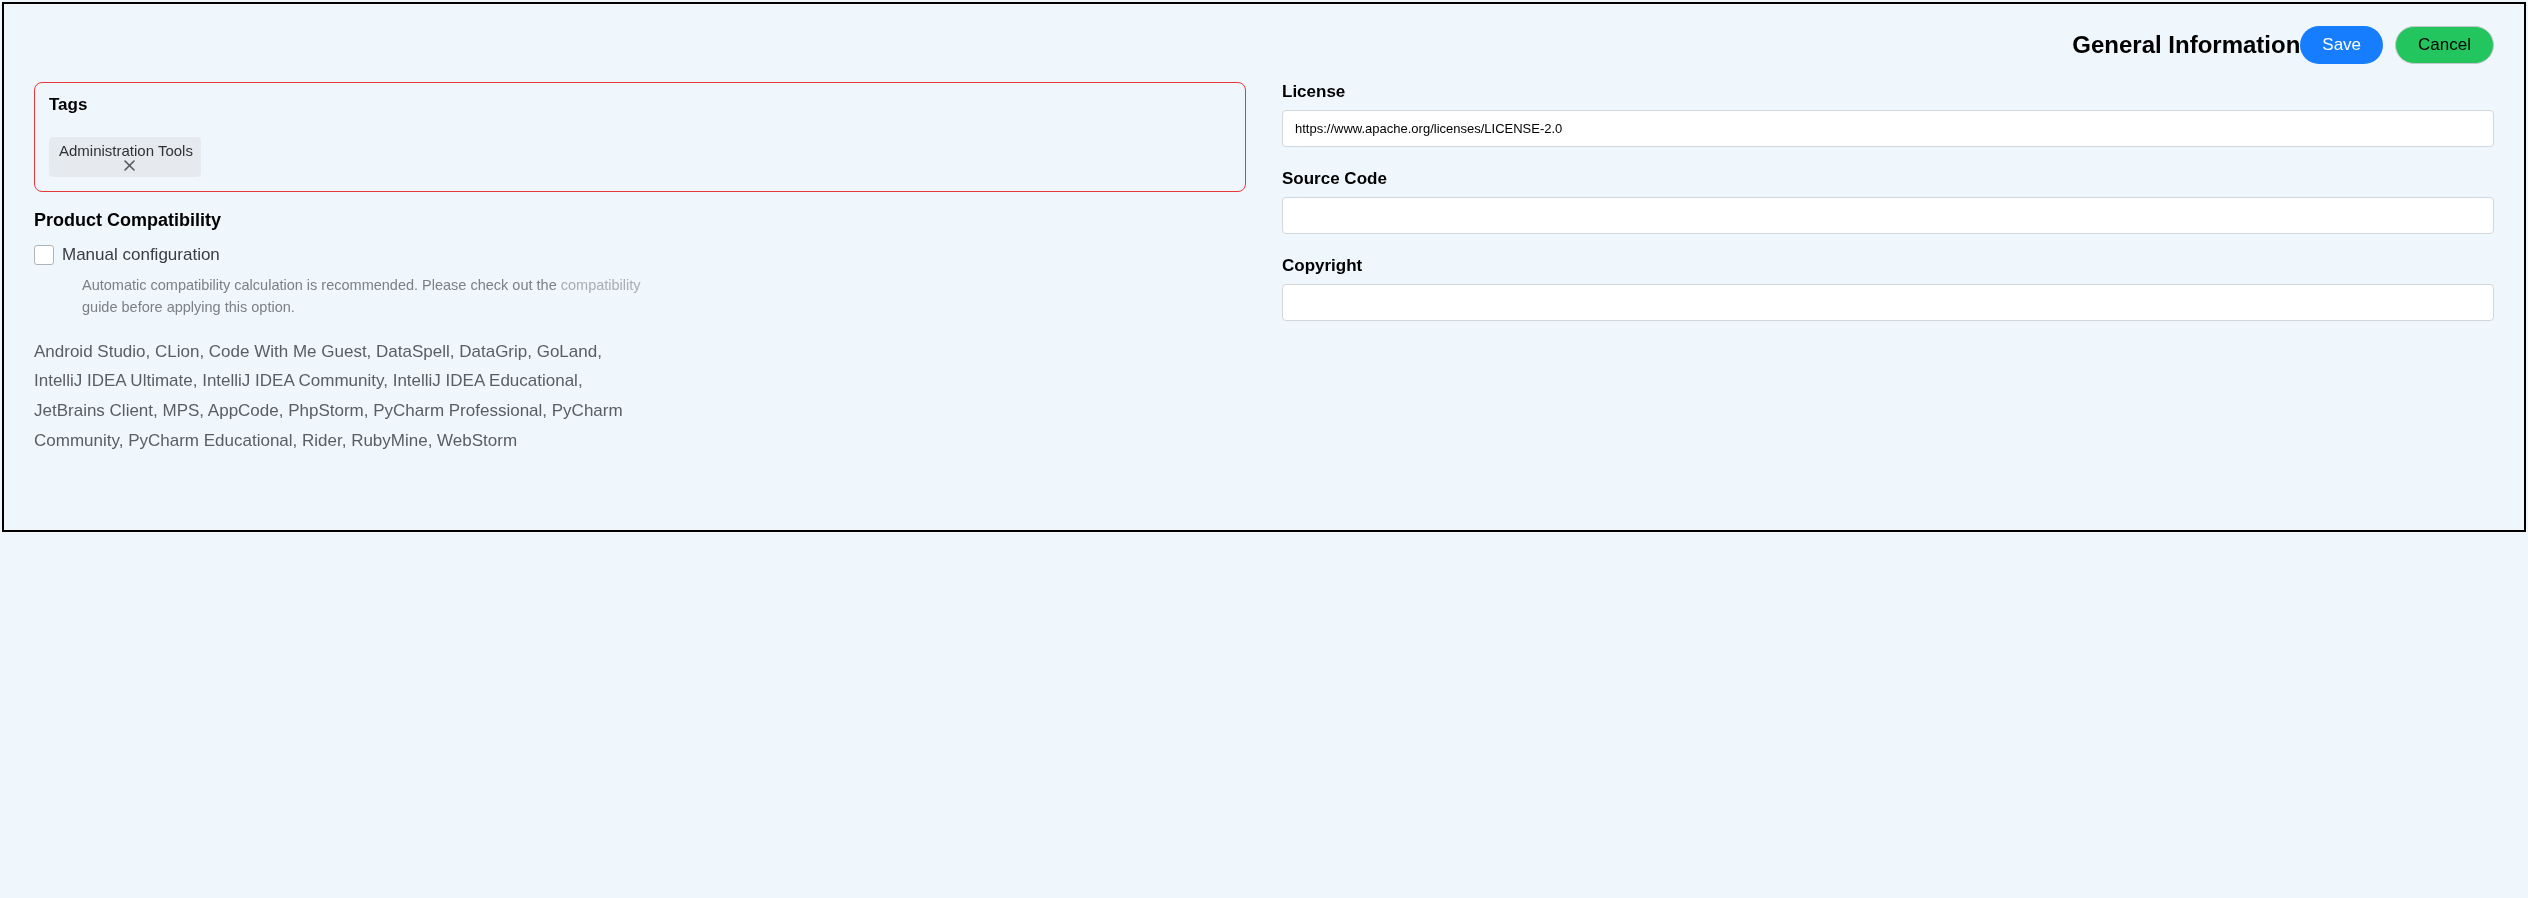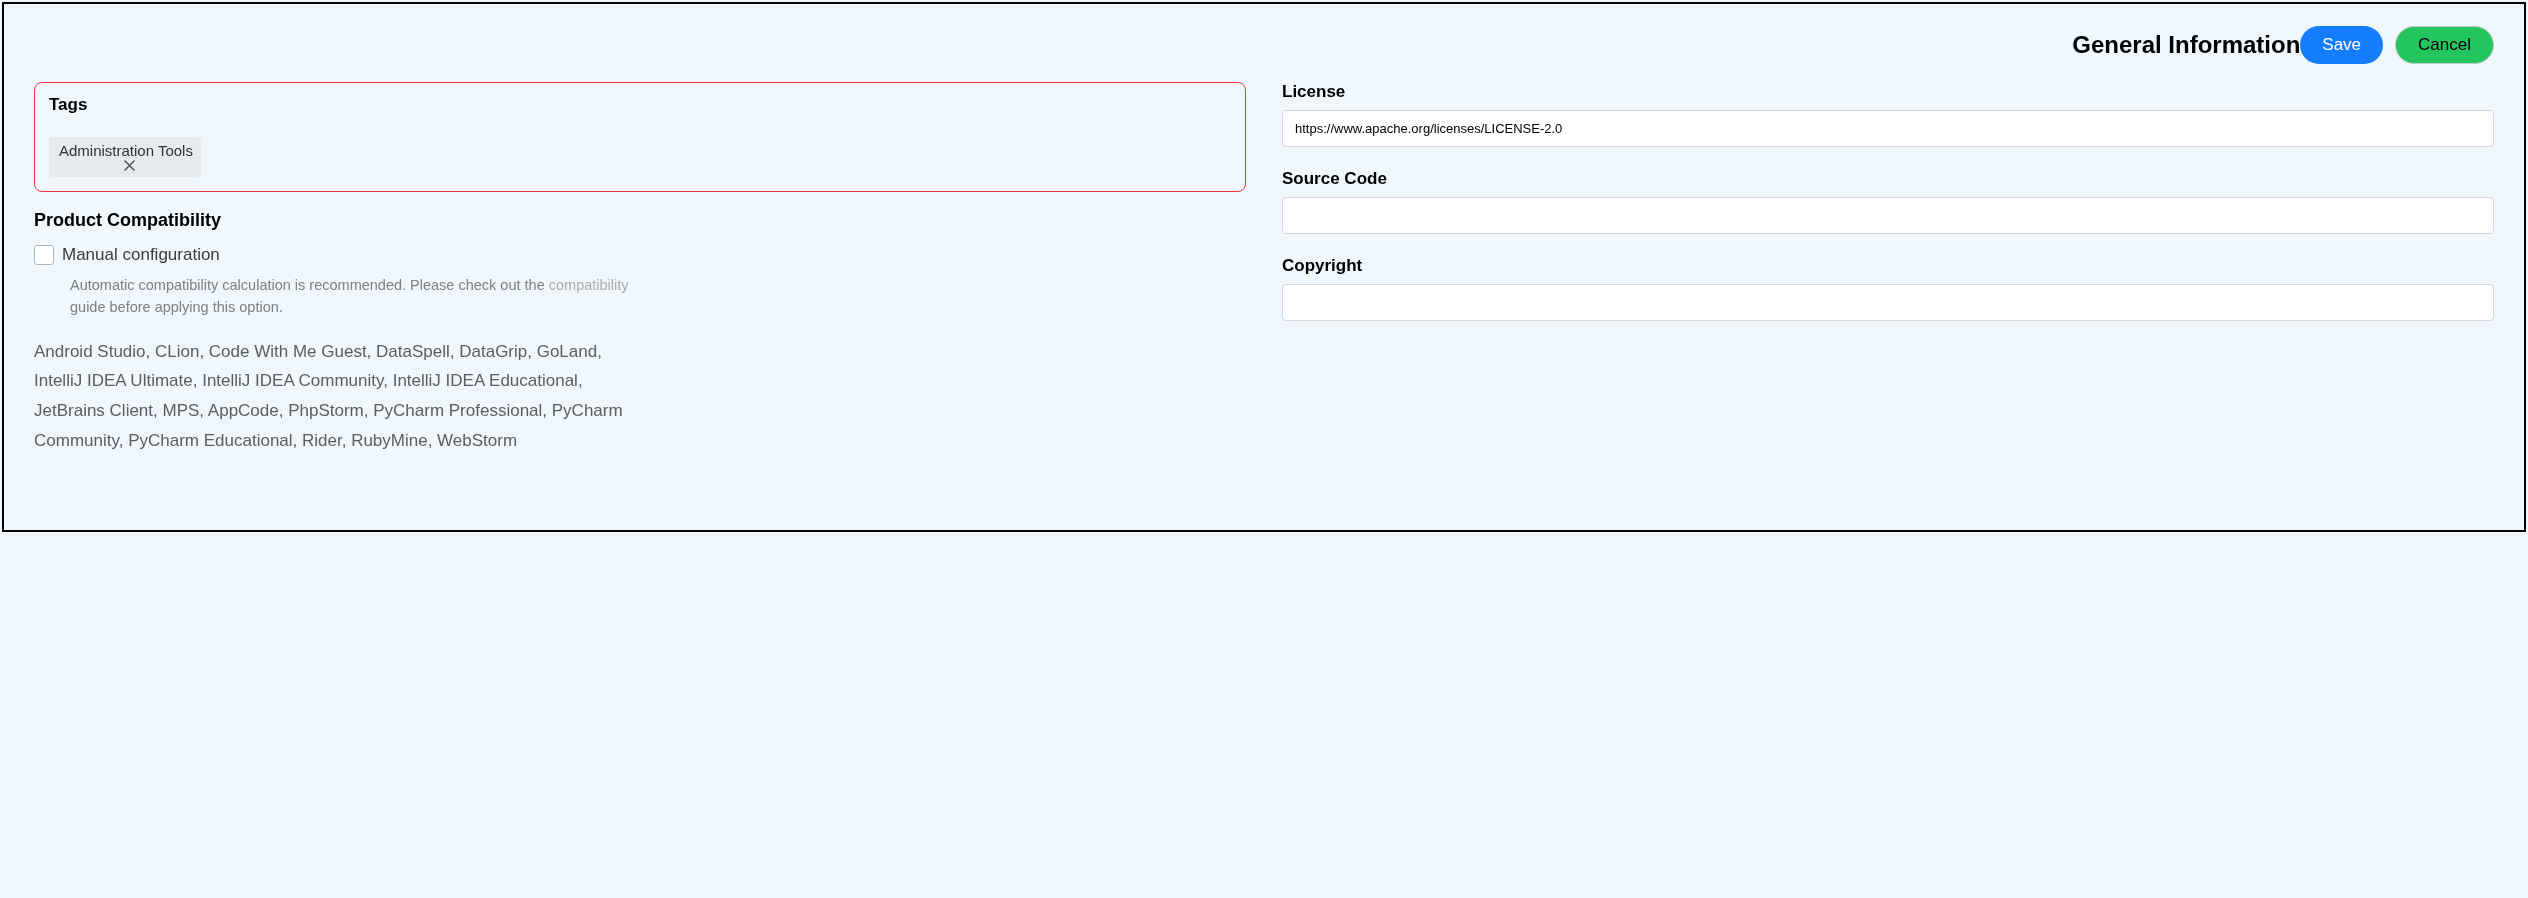--- a/index.html
+++ b/index.html
@@ -132,21 +132,21 @@
       cursor: pointer;
     }
     .checkbox-label {
       font-size: 17px;
       color: #3a3d40;
     }
     .help-text {
       font-size: 14.5px;
       color: #7b8085;
       line-height: 1.5;
-      margin-left: 36px;
+      margin-left: 48px;
       margin-bottom: 18px;
       max-width: 560px;
     }
     .help-link {
       color: #a8adaf;
       text-decoration: none;
     }
     .product-list {
       font-size: 17px;
       color: #5a5e62;

